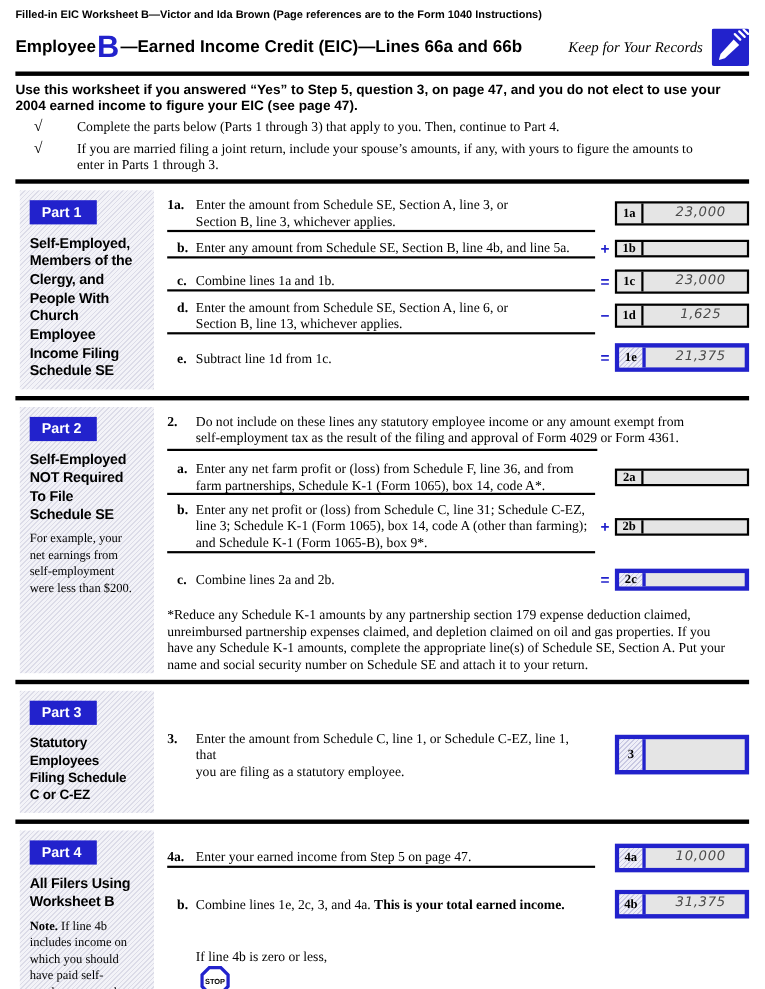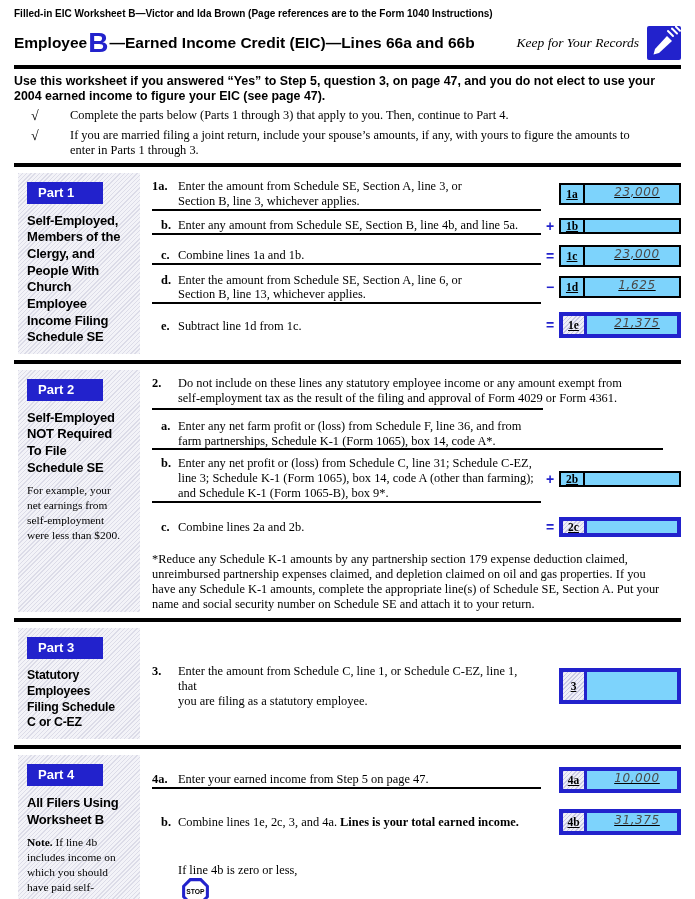--- a/index.html
+++ b/index.html
@@ -22,37 +22,37 @@
   .intro-lead { font-family: "Liberation Sans", sans-serif; font-weight: bold; font-size: 12.4px; line-height: 1.22; margin: 5px 0 4px 0; white-space: pre-line; }
   .check-row { display: flex; font-size: 12.4px; line-height: 1.2; margin: 3px 0 2px 0; }
   .check-glyph { width: 14px; margin-left: 17px; margin-right: 25px; font-size: 14px; flex: none; }
   .check-text { flex: 1; white-space: pre-line; }
 
   
   .part { display: flex; padding: 6px 0 6px 4px; }
   .part-side { width: 122px; flex: none; margin-right: 12px; padding: 9px 6px 8px 9px;
     background: repeating-linear-gradient(135deg, #dcdce8 0px, #dcdce8 1px, #f3f3f8 1px, #f3f3f8 3px); }
   .badge { display: inline-block; background: #2222cc; color: #fff; font-family: "Liberation Sans", sans-serif;
-    font-weight: bold; font-size: 13px; padding: 3px 29px 4px 11px; }
+    font-weight: bold; font-size: 13px; padding: 3px 14px 4px 11px; }
   .part-heading { font-family: "Liberation Sans", sans-serif; font-weight: bold; font-size: 13px; line-height: 1.28;
     margin-top: 9px; white-space: pre-line; letter-spacing: -0.2px; }
   .part-heading.small { font-size: 12.3px; }
   .part-note { font-size: 11.4px; line-height: 1.3; margin-top: 7px; white-space: pre-line; }
   .part-main { flex: 1; padding-top: 4px; }
 
   .item { display: flex; align-items: center; }
   .item-body { flex: 1; display: flex; padding: 2px 6px 0 0; }
   .item-body.u { border-bottom: 2px solid #000; }
   .inum { width: 26px; flex: none; font-weight: bold; font-size: 12.4px; }
   .inum.sub { padding-left: 9px; }
   .itext { flex: 1; font-size: 12.4px; line-height: 1.2; white-space: pre-line; }
   .op { width: 18px; flex: none; display: flex; align-items: center; justify-content: center;
     font-family: "Liberation Sans", sans-serif; font-weight: bold; font-size: 14px; color: #2222cc; }
   .boxcell { width: 122px; flex: none; display: flex; align-items: stretch; }
-  .vbox { width: 100%; display: flex; border: 2px solid #000; background: #7dd3fc; text-decoration: underline; }
+  .vbox { width: 100%; display: flex; border: 2px solid #000; background: #e5e5e5; }
   .bl { width: 24px; flex: none; border-right: 2px solid #000; display: flex; align-items: center; justify-content: center;
     font-weight: bold; font-size: 11.5px; }
   .bv { flex: 1; display: flex; align-items: flex-end; justify-content: center; padding-bottom: 4px; padding-left: 10px;
     font-family: "DejaVu Sans", sans-serif; font-style: italic; font-size: 12px; letter-spacing: 0.6px; color: #4a4a4a; }
   .vbox.hl { border: 4px solid #2222cc; }
   .vbox.hl .bl { border-right: 3px solid #2222cc;
     background: repeating-linear-gradient(135deg, #c9c9e2 0px, #c9c9e2 1px, #efeff8 1px, #efeff8 3px); }
 
   .h30 { min-height: 30px; } .h33 { min-height: 33px; } .h34 { min-height: 34px; }
   .h40 { min-height: 40px; } .h50 { min-height: 50px; }
@@ -204,20 +204,26 @@
           </div>
       </div>
       <div class="hr-sub"></div>
       <div class="item h40 mt4">
         <div class="item-body u">
             <span class="inum sub">a.</span>
             <span class="itext">Enter any net farm profit or (loss) from Schedule F, line 36, and from
 farm partnerships, Schedule K-1 (Form 1065), box 14, code A*.</span>
           </div>
         <div class="op"></div>
+        <div class="boxcell">
+            <div class="vbox">
+              <span class="bl">2a</span>
+              <span class="bv"></span>
+            </div>
+          </div>
       </div>
       <div class="item h50">
         <div class="item-body u">
             <span class="inum sub">b.</span>
             <span class="itext">Enter any net profit or (loss) from Schedule C, line 31; Schedule C-EZ,
 line 3; Schedule K-1 (Form 1065), box 14, code A (other than farming);
 and Schedule K-1 (Form 1065-B), box 9*.</span>
           </div>
         <div class="op">+</div>
         <div class="boxcell">
@@ -300,21 +306,21 @@
         <div class="boxcell">
             <div class="vbox hl">
               <span class="bl">4a</span>
               <span class="bv">10,000</span>
             </div>
           </div>
       </div>
       <div class="item h34 mt8">
         <div class="item-body">
             <span class="inum sub">b.</span>
-            <span class="itext"><span>Combine lines 1e, 2c, 3, and 4a.</span> <b class="inline-bold">Lines is your total earned income.</b></span>
+            <span class="itext"><span>Combine lines 1e, 2c, 3, and 4a.</span> <b class="inline-bold">This is your total earned income.</b></span>
           </div>
         <div class="op"></div>
         <div class="boxcell">
             <div class="vbox hl">
               <span class="bl">4b</span>
               <span class="bv">31,375</span>
             </div>
           </div>
       </div>
       <div class="stopline" style="margin-left:26px;">

